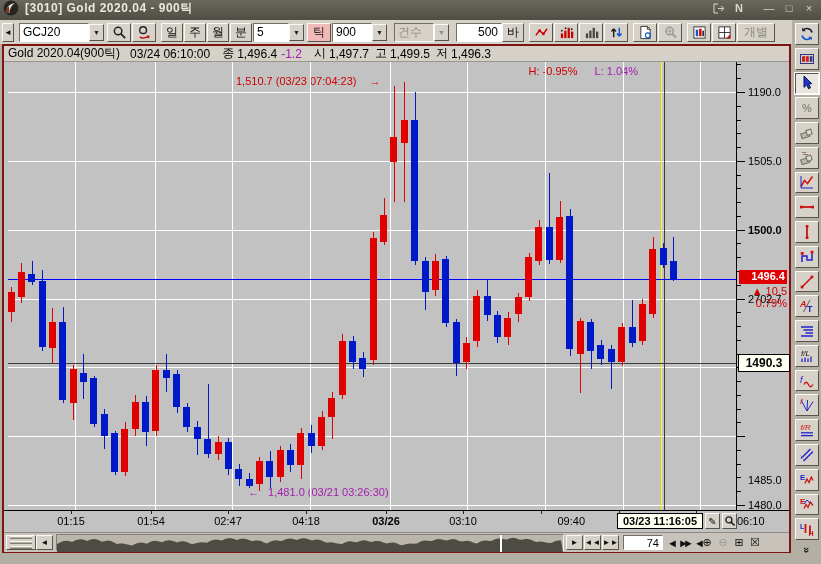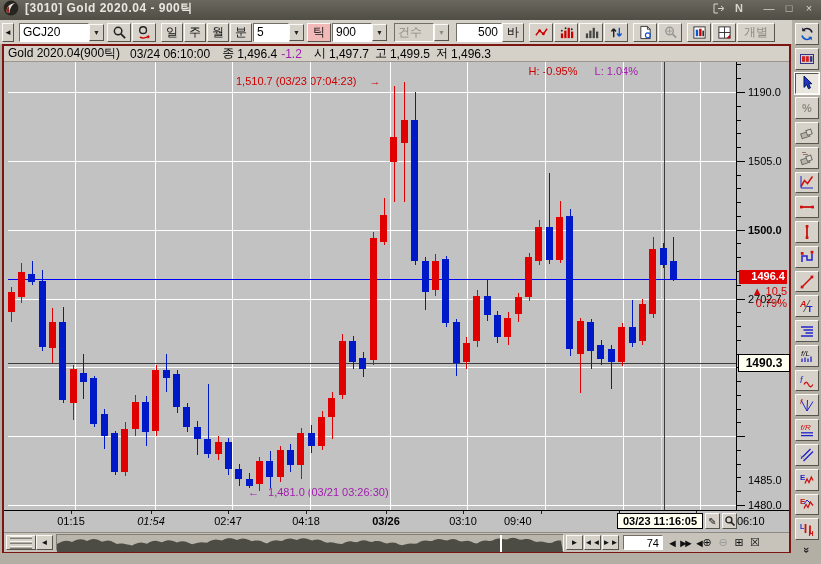--- a/index.html
+++ b/index.html
@@ -446,31 +446,31 @@
       </div>
     <div class="axbtn b3" style="left:718px">
       <svg width="12" height="12" viewBox="0 0 16 16">
           <circle cx="6.5" cy="6.5" r="4" fill="none" stroke="#222" stroke-width="1.8"></circle>
           <line x1="9.5" y1="9.5" x2="14" y2="14" stroke="#222" stroke-width="2.2"></line>
         </svg>
       </div>
   <div class="xtick" style="left: 67px;"></div>
       <div class="xlab" style="left: 51px; width: 32px; text-align: center;">01:15</div>
       <div class="xtick" style="left: 147px;"></div>
-      <div class="xlab" style="left: 131px; width: 32px; text-align: center; font-style: italic;">01:54</div>
+      <div class="xlab" style="left: 131px; width: 32px; text-align: center;">01:54</div>
       <div class="xtick" style="left: 224px;"></div>
       <div class="xlab" style="left: 208px; width: 32px; text-align: center;">02:47</div>
       <div class="xtick" style="left: 302px;"></div>
       <div class="xlab" style="left: 286px; width: 32px; text-align: center;">04:18</div>
       <div class="xtick" style="left: 382px;"></div>
       <div class="xlab" style="left: 366px; width: 32px; text-align: center; font-weight: bold;">03/26</div>
       <div class="xtick" style="left: 459px;"></div>
       <div class="xlab" style="left: 443px; width: 32px; text-align: center;">03:10</div>
       <div class="xtick" style="left: 537px;"></div>
-      <div class="xlab" style="left: 500px; width: 32px; text-align: left;">09:40</div>
+      <div class="xlab" style="left: 549px; width: 32px; text-align: right;">09:40</div>
       <div class="xtick" style="left: 615px;"></div>
       <div class="xtick" style="left: 692px;"></div>
       <div class="xlab" style="left: 733px;">06:10</div>
     </div>
 
   <div id="navbar">
     <div class="grip">
         <i></i>
         <i></i>
         <i></i>

